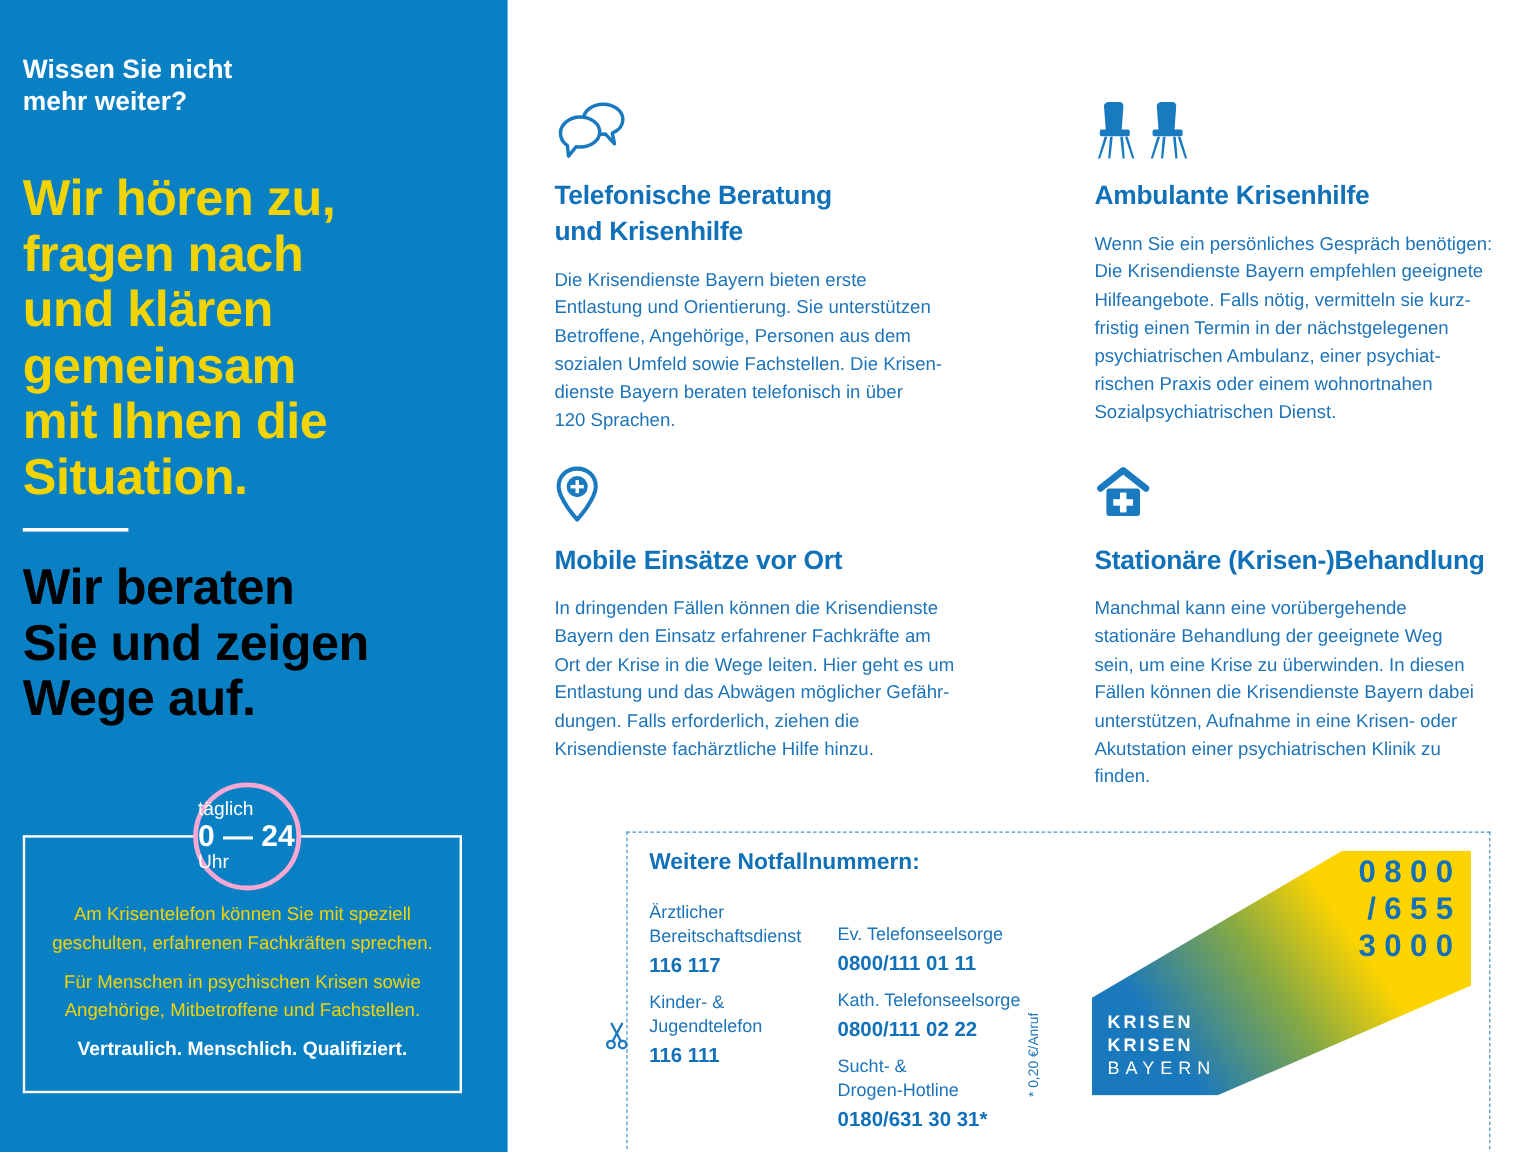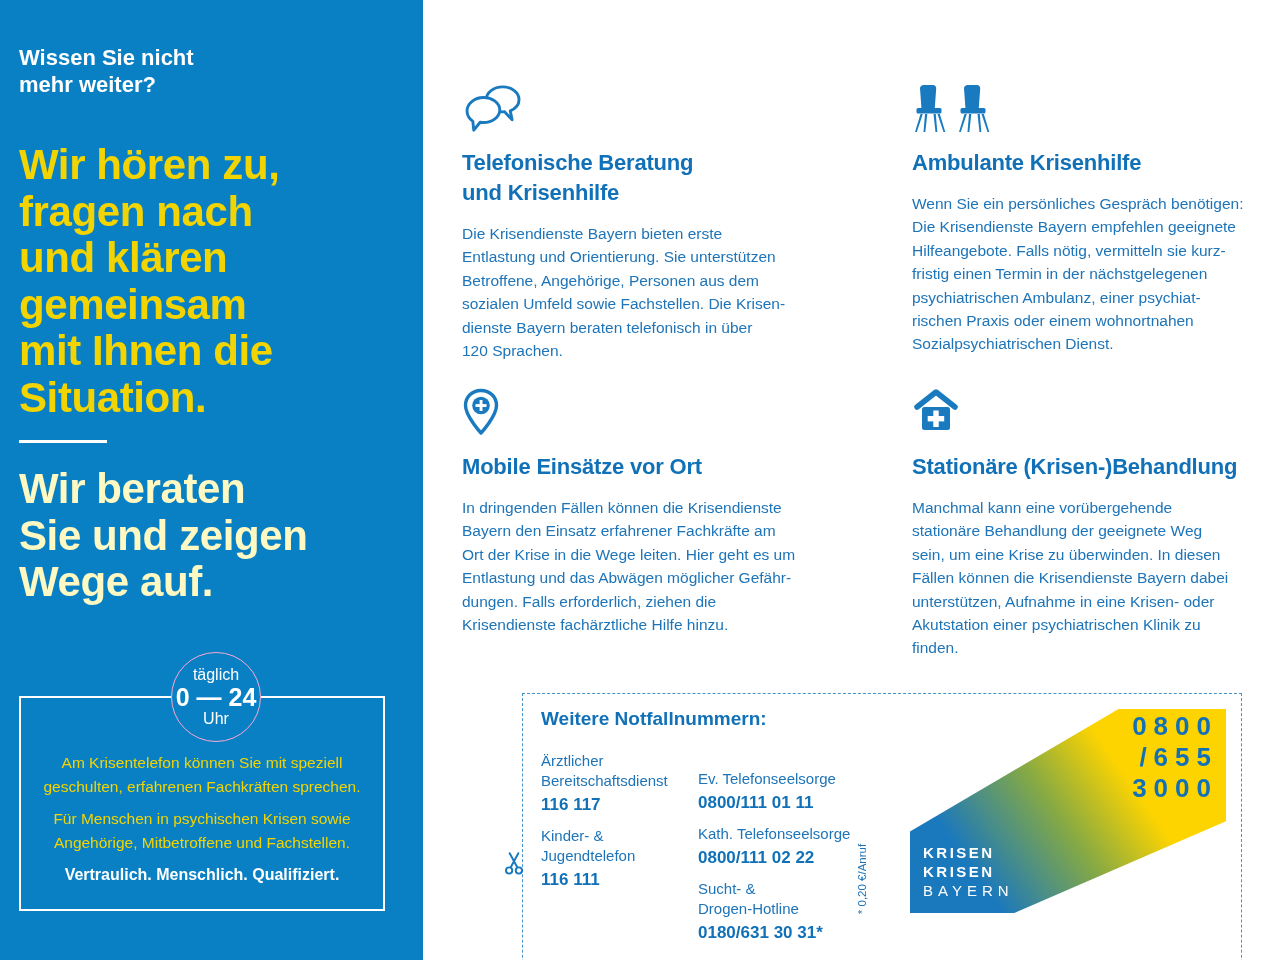--- a/index.html
+++ b/index.html
@@ -8,25 +8,25 @@
   .page { position:relative; width:1052px; height:960px; background:#fff; }
 
   
   .sidebar { position:absolute; left:0; top:0; width:423px; height:960px; background:#0a80c4; }
   .intro { position:absolute; left:19px; top:44px; color:#fff; font-size:22px; font-weight:bold;
            line-height:27px; white-space:pre-line; }
   .headline { font-size:42px; font-weight:bold; line-height:46.5px; letter-spacing:-0.4px;
               white-space:pre-line; }
   .headline.yellow { position:absolute; left:19px; top:142px; color:#f2d402; }
   .divider { position:absolute; left:19px; top:440px; width:88px; height:3px; background:#fff; }
-  .headline.white { position:absolute; left:19px; top:466px; color:#fef9c3; }
-
-  .badge { position:absolute; left:171px; top:652px; width:90px; height:90px; border:1px solid #f9a8d4;
+  .headline.white { position:absolute; left:19px; top:466px; color:#000000; }
+
+  .badge { position:absolute; left:161px; top:652px; width:90px; height:90px; border:4px solid #f9a8d4;
            border-radius:50%; background:#0a80c4; z-index:2; display:flex; flex-direction:column;
-           align-items:center; justify-content:center; color:#fff; }
+           justify-content:center; color:#fff; }
   .badge .b-top, .badge .b-bottom { font-size:16px; line-height:18px; }
   .badge .b-mid { font-size:25px; font-weight:bold; line-height:26px; }
 
   .info-box { position:absolute; left:19px; top:696px; width:366px; height:215px;
               border:2px solid #fff; text-align:center; padding-top:53px; }
   .info-box p { font-size:15.5px; line-height:24px; white-space:pre-line; }
   .info-box .yellow-text { color:#f2d402; margin-bottom:8px; }
   .info-box .tagline { color:#fff; font-weight:bold; font-size:16px; margin-top:4px; }
 
   

